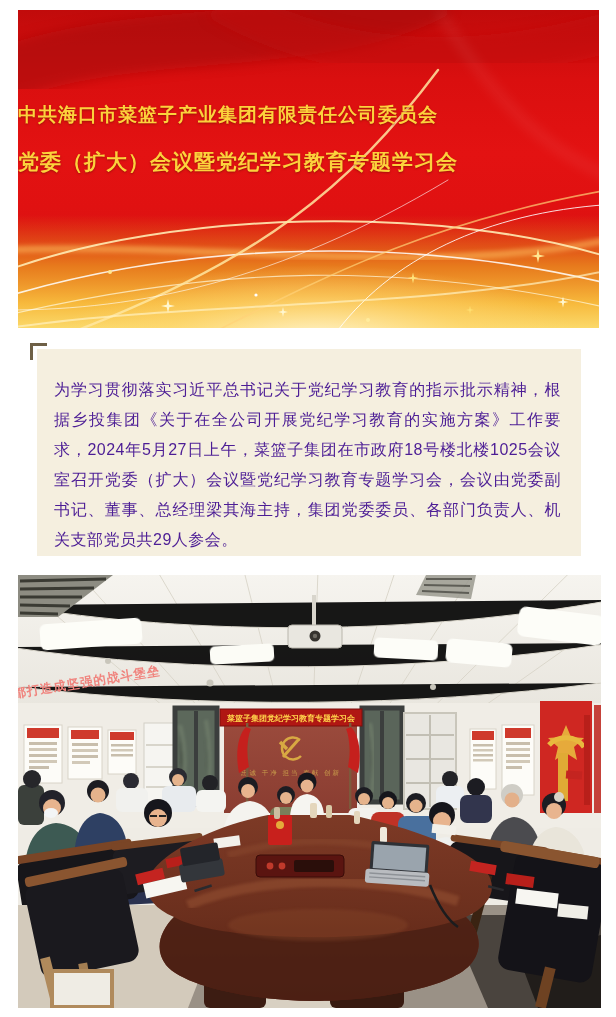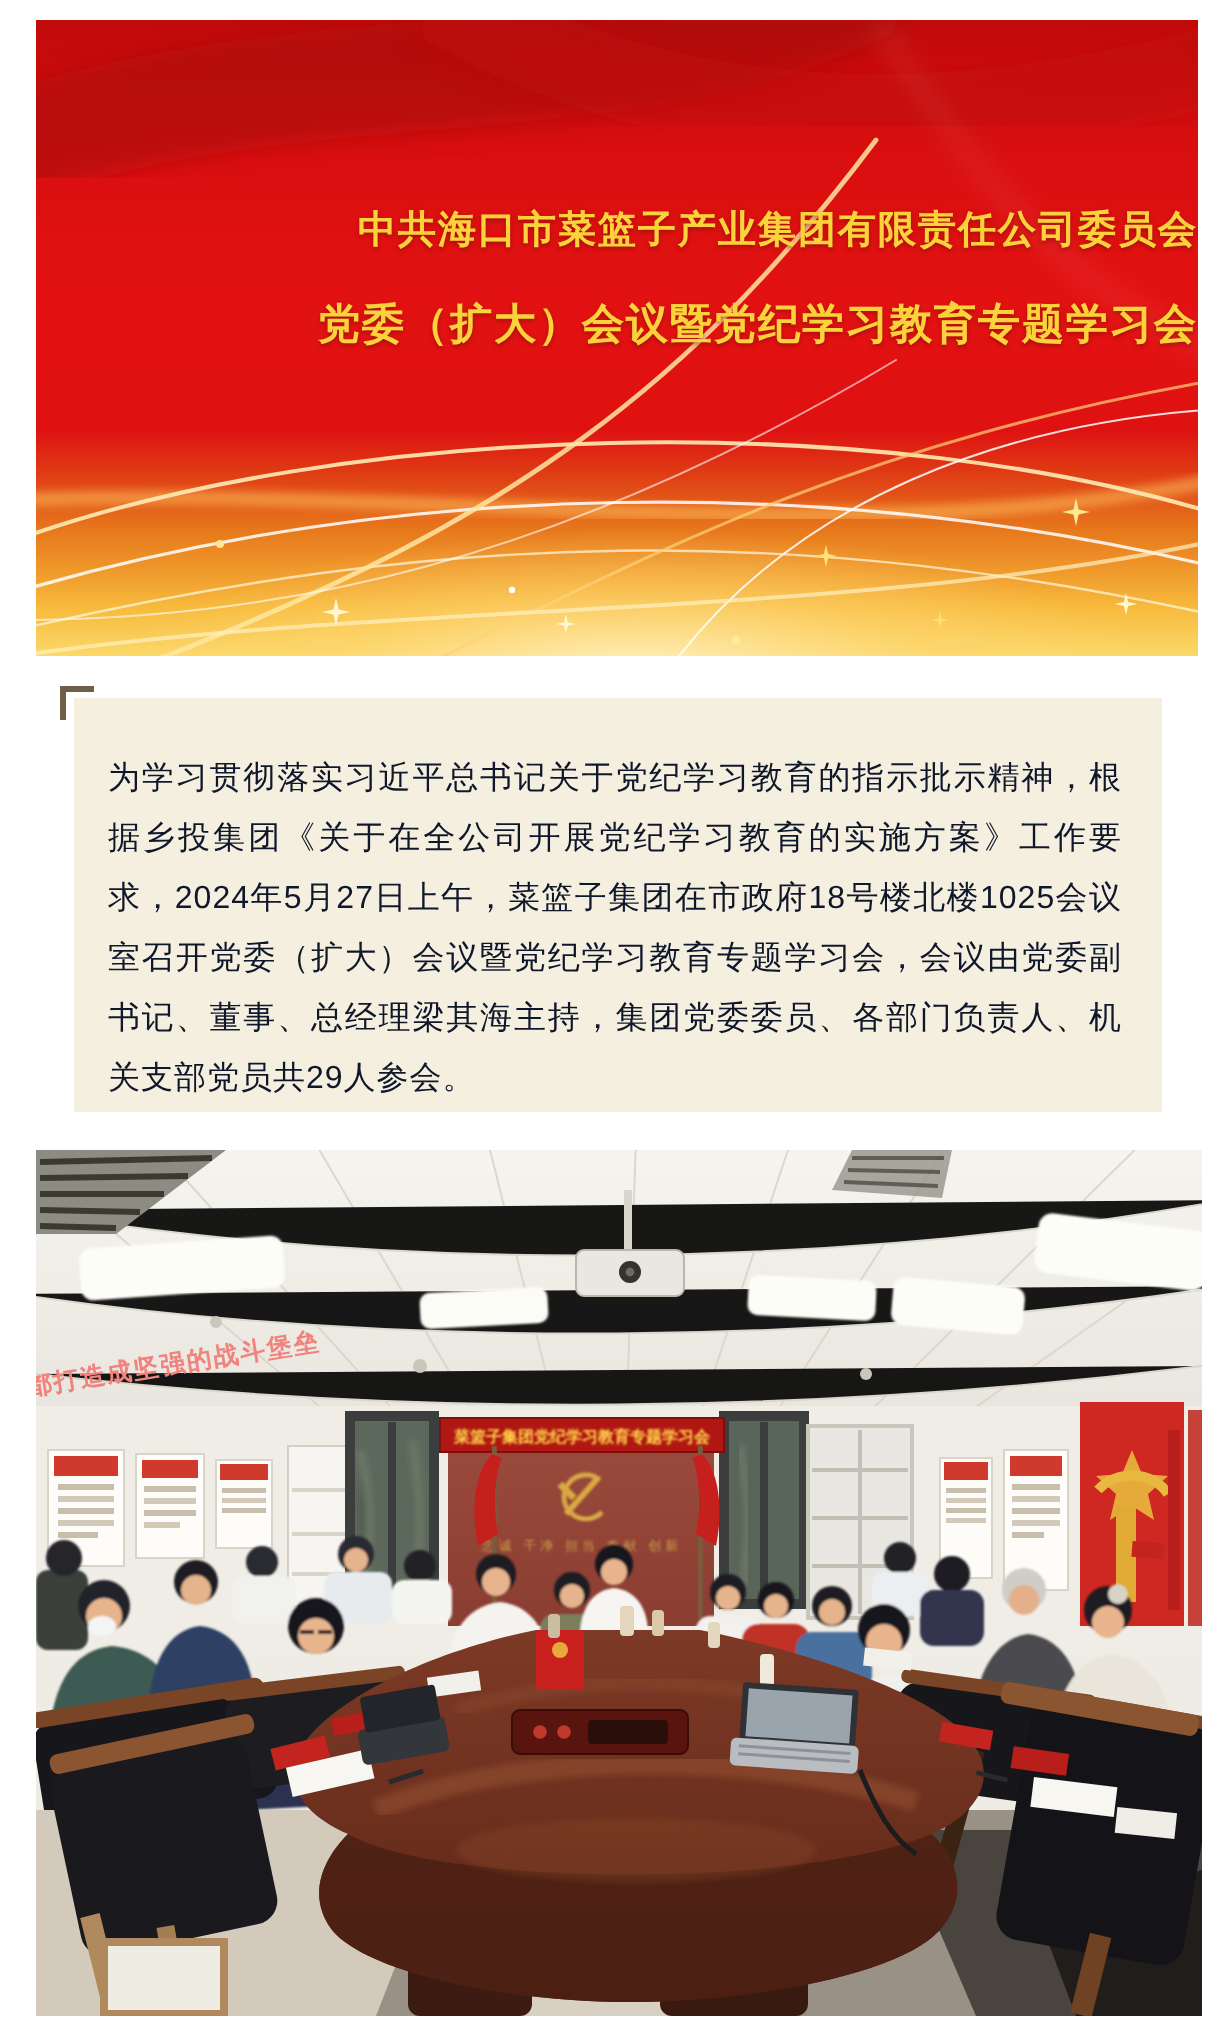--- a/index.html
+++ b/index.html
@@ -6,31 +6,31 @@
   body{
     width:616px;height:1017px;position:relative;background:#ffffff;
     font-family:"Liberation Sans","DejaVu Sans",sans-serif;overflow:hidden;
   }
   
   .banner{
     position:absolute;left:18px;top:10px;width:581px;height:318px;overflow:hidden;
     background:linear-gradient(180deg,#c10b0b 0%,#da0f0f 22%,#e31212 45%,#e01111 62%,#d81414 75%);
   }
   .banner svg{position:absolute;left:0;top:0;}
-  .banner-text{position:absolute;left:0;width:100%;text-align:right;color:#fcd23c;
+  .banner-text{position:absolute;left:0;width:100%;text-align:left;color:#fcd23c;
     font-weight:bold;text-shadow:0 1px 2px rgba(110,15,0,.55);}
   .t1{top:92px;font-size:19px;letter-spacing:1px;}
   .t2{top:138px;font-size:21px;letter-spacing:1px;}
   .t3{top:202px;font-size:15px;letter-spacing:1px;}
   
   .bracket{position:absolute;left:30px;top:343px;width:14px;height:14px;
     border-left:3px solid #6e6046;border-top:3px solid #6e6046;}
   .quote{position:absolute;left:37px;top:349px;width:544px;height:207px;background:#f5efdf;}
   .quote-text{
-    padding:26px 20px 0 17px;font-size:16px;line-height:30px;color:#0f172a;
+    padding:26px 20px 0 17px;font-size:16px;line-height:30px;color:#4c1d95;
     text-align:justify;letter-spacing:.5px;
   }
   
   .photo{position:absolute;left:18px;top:575px;width:583px;height:433px;overflow:hidden;background:#efece5;}
 </style>
 </head>
 <body>
 
 <div class="banner">
   <svg width="581" height="318" viewBox="0 0 581 318">

